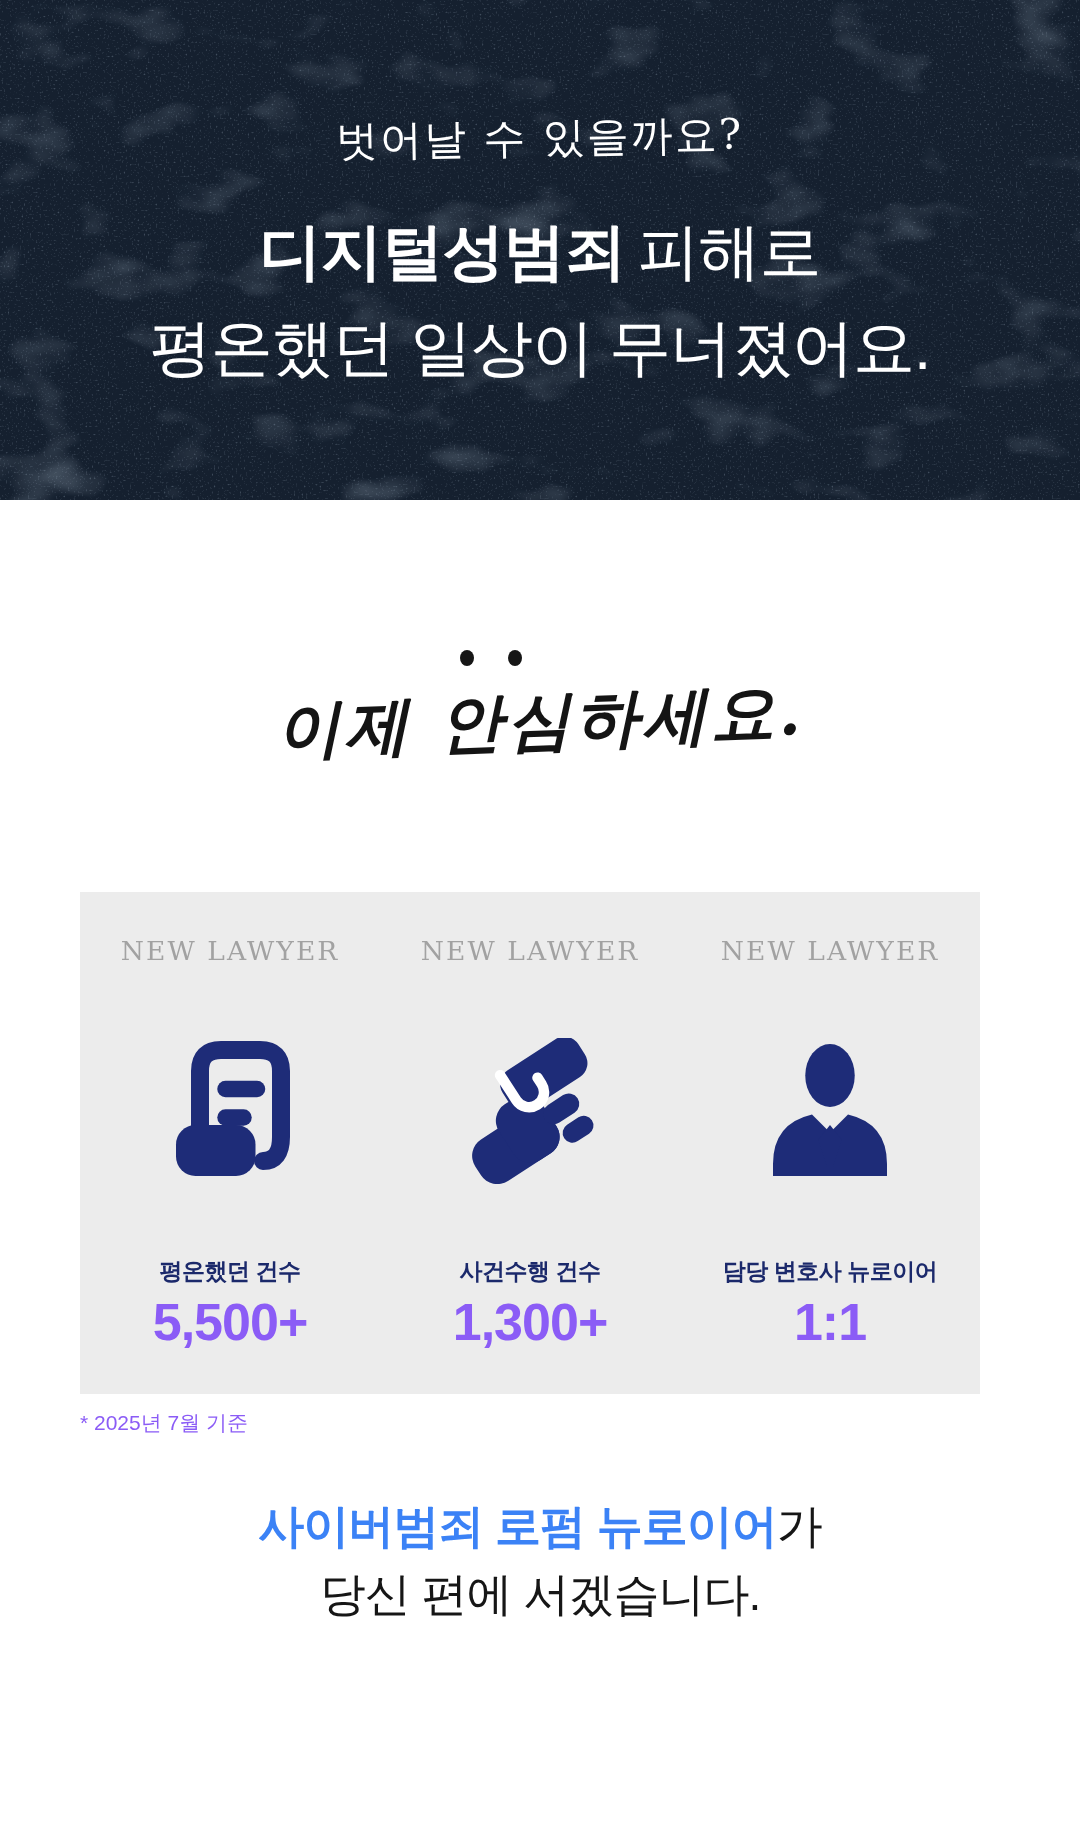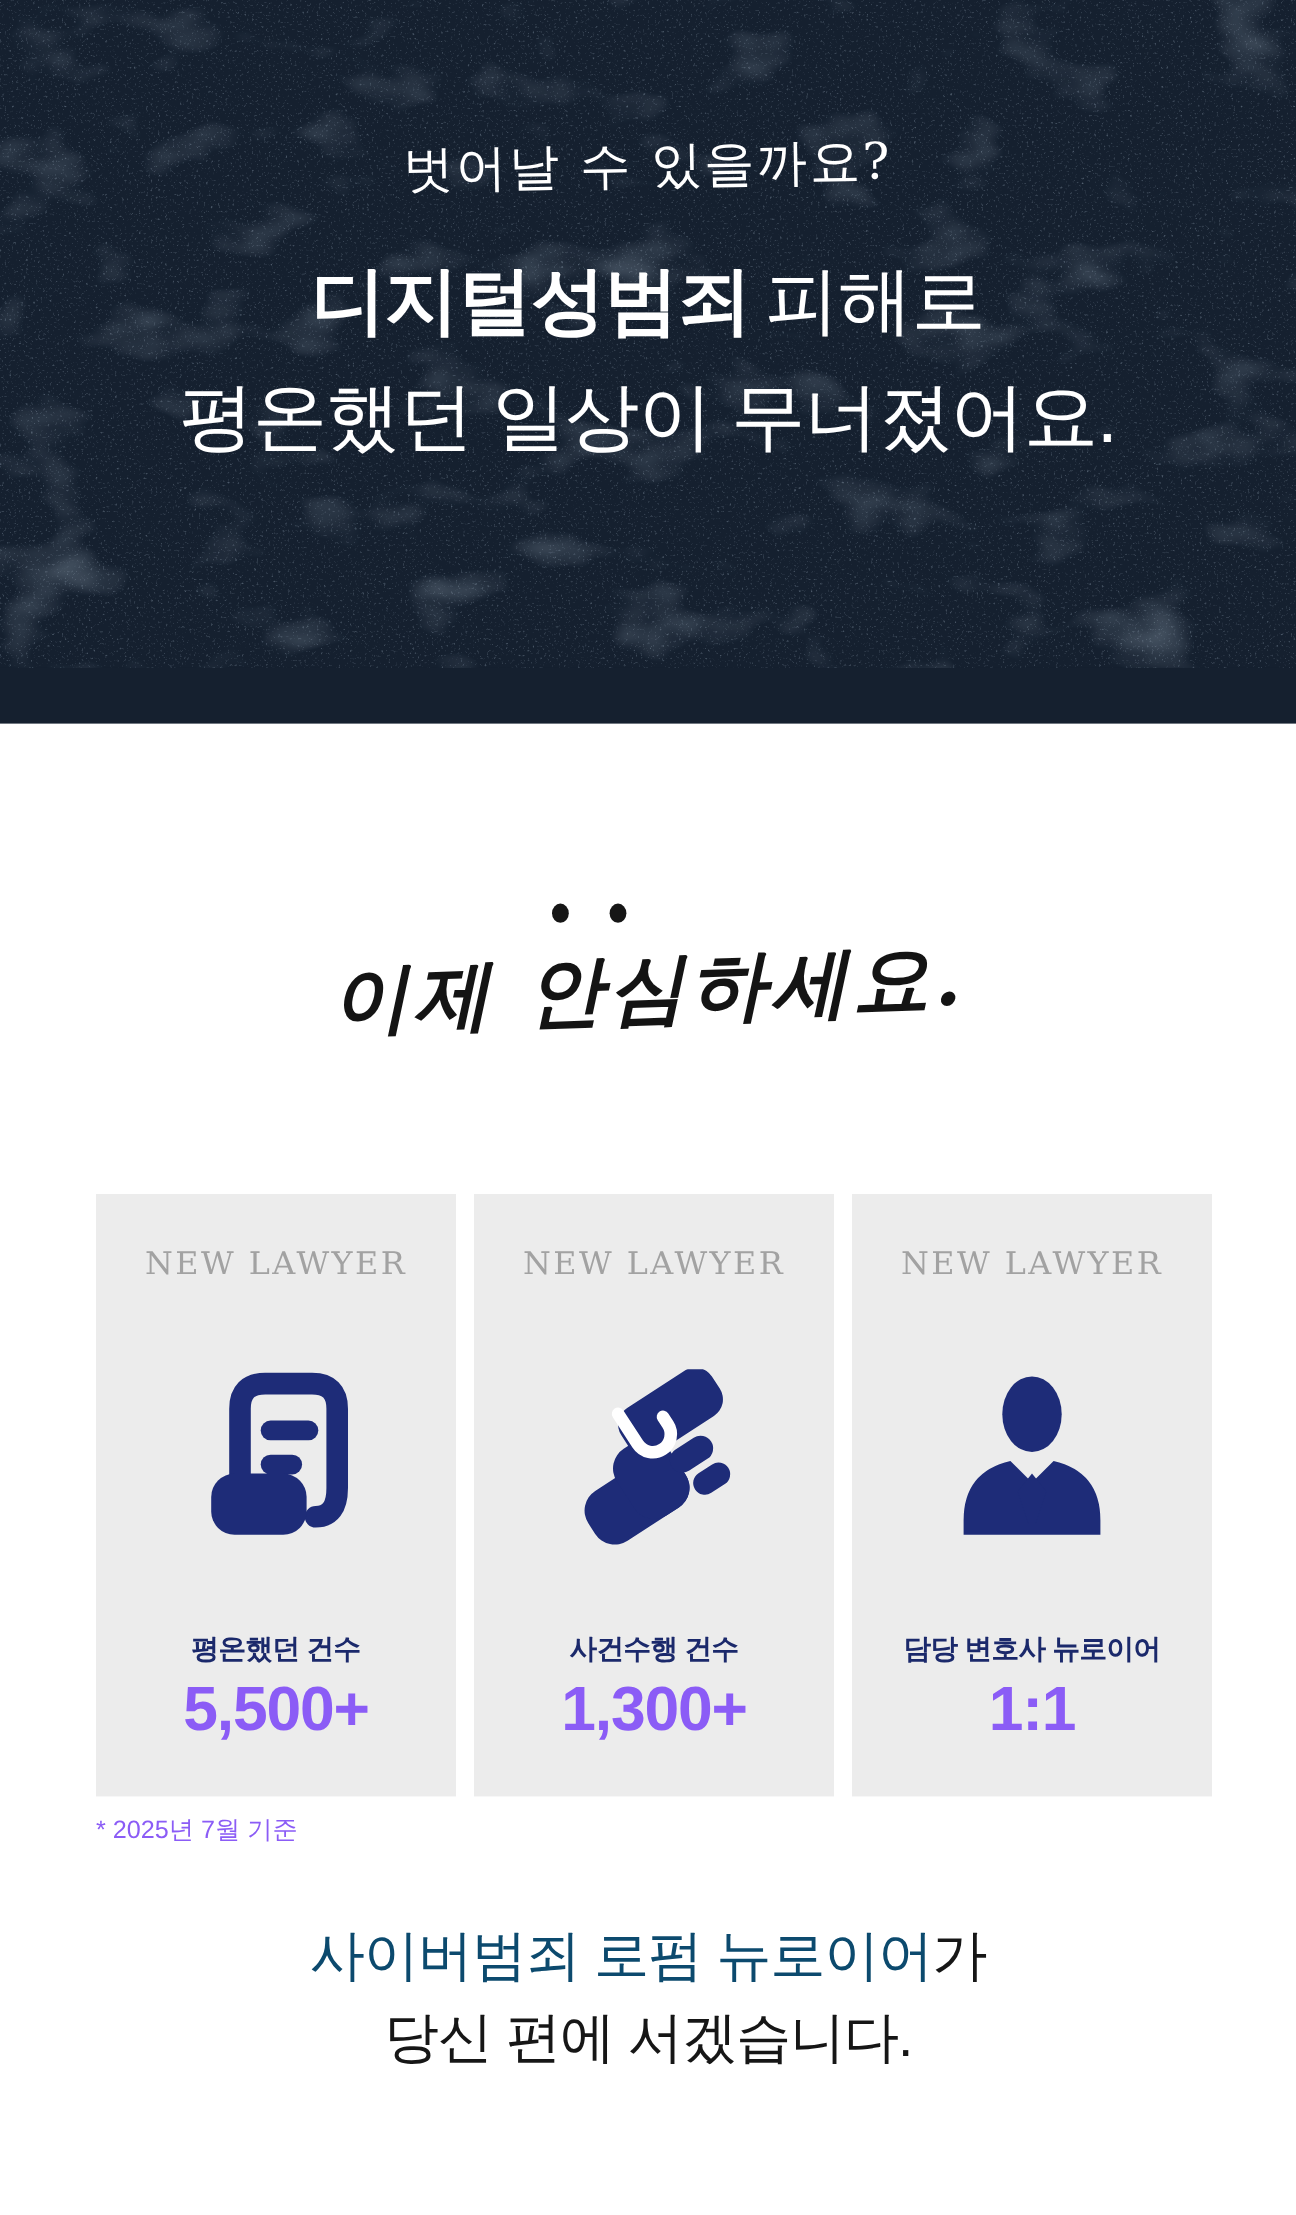--- a/index.html
+++ b/index.html
@@ -6,21 +6,21 @@
   body{
     width:1080px;height:1846px;
     background:#ffffff;
     font-family:"Liberation Sans","DejaVu Sans",sans-serif;
     overflow:hidden;
     position:relative;
   }
   
   .hero{
     position:relative;
-    width:1080px;height:603px;
+    width:1080px;height:500px;
     background:#15202f;
     overflow:hidden;
   }
   .hero-texture{position:absolute;inset:0;width:100%;height:100%;display:block;}
   .hero-content{
     position:relative;z-index:2;
     display:flex;flex-direction:column;align-items:center;
     padding-top:112px;
   }
   .hero-hand{
@@ -63,21 +63,20 @@
     font-family:"DejaVu Serif",cursive,sans-serif;
     font-style:italic;
     font-weight:700;
     letter-spacing:4px;
     transform:rotate(-2deg);
   }
   
   .stats{
     margin:112px 70px 0 80px;
     display:flex;
-    gap:15px;
   }
   .card{
     width:300px;height:502px;
     background:#ececec;
     display:flex;flex-direction:column;align-items:center;
     box-sizing:border-box;
   }
   .watermark{
     margin-top:44px;
     height:30px;line-height:30px;
@@ -119,22 +118,22 @@
     margin-top:64px;
     text-align:center;
     color:#161616;
   }
   .closing-line1{
     font-size:46px;line-height:52px;
     font-weight:500;
     letter-spacing:-1px;
   }
   .closing-line1 .highlight{
-    color:#0c4a6e;
-    font-weight:400;
+    color:#3b82f6;
+    font-weight:700;
   }
   .closing-line2{
     margin-top:16px;
     font-size:46px;line-height:52px;
     font-weight:400;
     letter-spacing:-1px;
   }
   .navy{fill:#1e2c78;}
 </style>
 </head>

